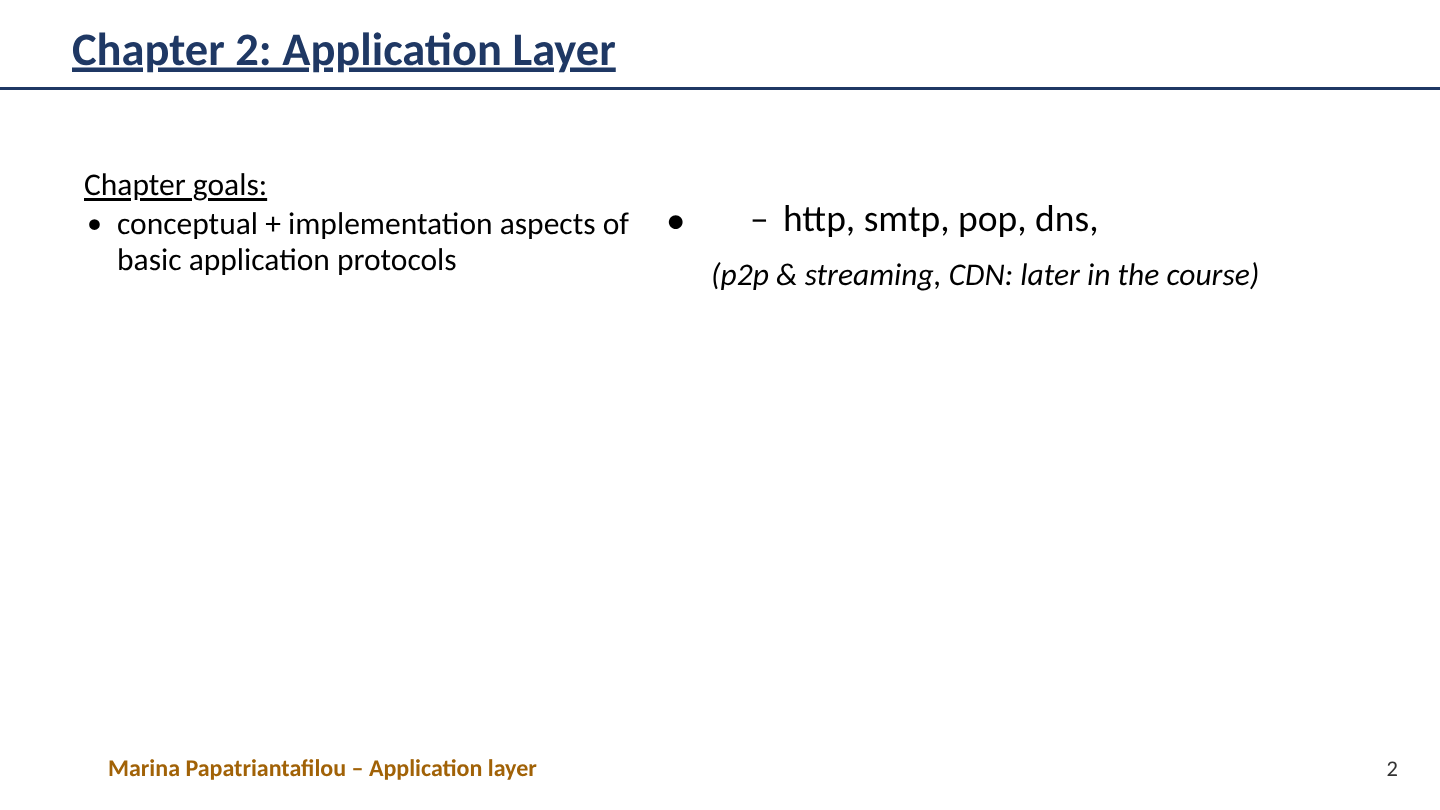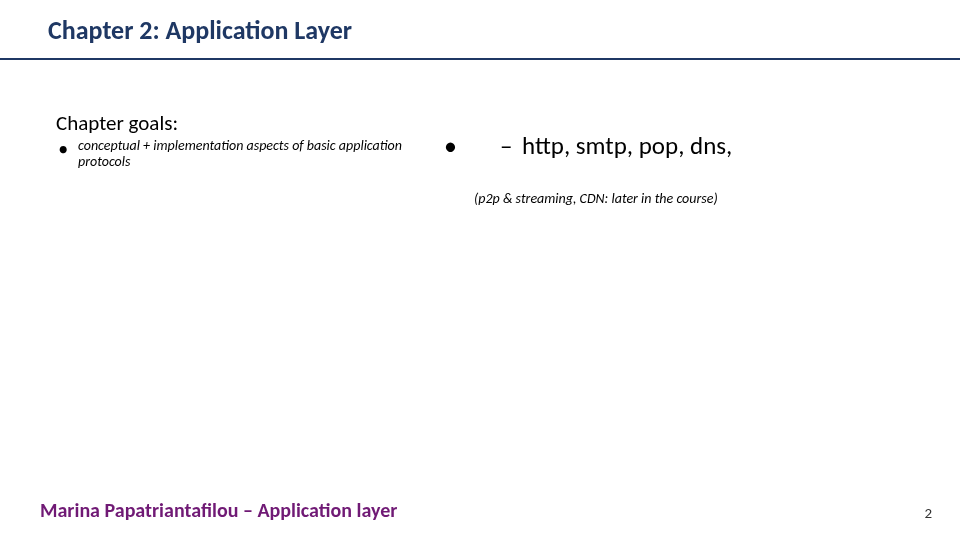--- a/index.html
+++ b/index.html
@@ -2,52 +2,53 @@
 <html><head>
 <meta charset="utf-8">
 <style>
   * { margin: 0; padding: 0; box-sizing: border-box; }
   html, body { width: 960px; height: 540px; font-family: Calibri, "Segoe UI", Arial, sans-serif; background: #fff; color: #000; }
   .slide { position: relative; width: 960px; height: 540px; }
   .title {
     position: absolute;
     left: 48px;
     top: 14px;
-    font-size: 26px;
+    font-size: 31px;
     font-weight: 700;
     color: #1f3864;
+    text-decoration: underline;
   }
   .title-rule {
     position: absolute;
     left: 0;
     top: 58px;
     width: 960px;
     height: 2px;
     background: #1f3864;
   }
   .left-block {
     position: absolute;
     left: 56px;
     top: 110px;
     width: 370px;
   }
   .goals-label {
     font-size: 21px;
+    text-decoration: underline;
     color: #000;
   }
   .left-bullets {
     list-style: none;
     margin-top: 2px;
   }
   .left-bullets li {
     position: relative;
     padding-left: 22px;
-    font-size: 14px;
+    font-size: 21px;
     line-height: 1.12;
-    font-style: italic;
   }
   .left-bullets li::before {
     content: "•";
     position: absolute;
     left: 2px;
     top: 0;
     font-size: 20px;
   }
   .right-block {
     position: absolute;
@@ -81,32 +82,32 @@
     font-size: 25px;
     line-height: 1.15;
   }
   .right-sub li::before {
     content: "–";
     position: absolute;
     left: 30px;
     top: 0;
   }
   .right-note {
-    margin-top: 30px;
+    margin-top: 11px;
     padding-left: 30px;
-    font-size: 14px;
+    font-size: 21px;
     font-style: italic;
     line-height: 1.12;
   }
   .footer-left {
     position: absolute;
-    left: 40px;
+    left: 72px;
     bottom: 18px;
-    font-size: 20px;
-    color: #701a75;
+    font-size: 16px;
+    color: #a16207;
     font-weight: 600;
   }
   .footer-right {
     position: absolute;
     right: 28px;
     bottom: 18px;
     font-size: 15px;
     color: #333;
   }
 </style>

